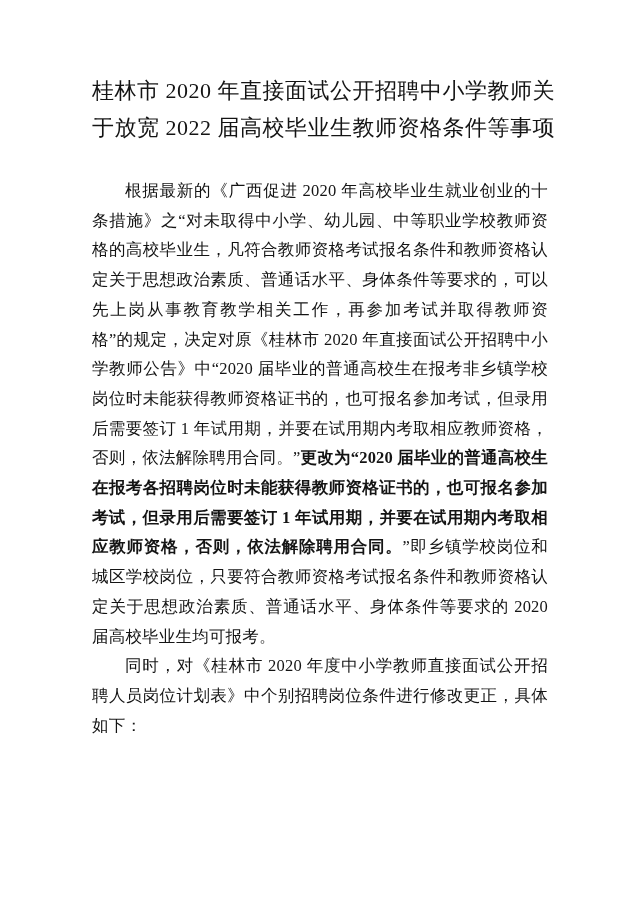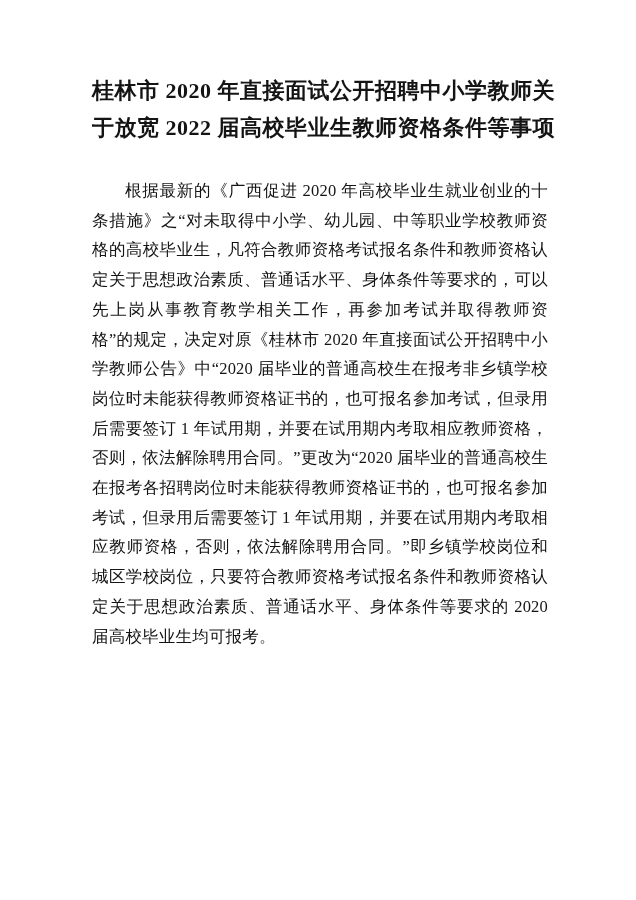--- a/index.html
+++ b/index.html
@@ -12,52 +12,53 @@
   .page {
     width: 636px;
     height: 900px;
     background: #ffffff;
     padding: 72px 88px 0 92px;
     font-family: "Liberation Serif", "DejaVu Serif", serif;
     color: #141414;
   }
   .doc-title {
     text-align: center;
-    font-weight: 700;
+    font-weight: 400;
     font-size: 22px;
     line-height: 37px;
     margin-bottom: 30px;
     letter-spacing: 0.5px;
   }
   .doc-title .title-line {
     display: block;
     white-space: nowrap;
   }
   .doc-body p {
     font-size: 16.5px;
     line-height: 29.7px;
     text-align: justify;
     text-indent: 33px;
     letter-spacing: 0.2px;
   }
   .doc-body .run-bold {
-    font-weight: 400;
+    font-weight: 700;
   }
 </style>
 </head>
 <body>
 
 <div class="page">
 
   <h1 class="doc-title">
       <span class="title-line">桂林市 2020 年直接面试公开招聘中小学教师关</span>
       <span class="title-line">于放宽 2022 届高校毕业生教师资格条件等事项</span>
     </h1>
 
   <div class="doc-body">
 
     <p><span class="run-normal">根据最新的《广西促进 2020 年高校毕业生就业创业的十条措施》之“对未取得中小学、幼儿园、中等职业学校教师资格的高校毕业生，凡符合教师资格考试报名条件和教师资格认定关于思想政治素质、普通话水平、身体条件等要求的，可以先上岗从事教育教学相关工作，再参加考试并取得教师资格”的规定，决定对原《桂林市 2020 年直接面试公开招聘中小学教师公告》中“2020 届毕业的普通高校生在报考非乡镇学校岗位时未能获得教师资格证书的，也可报名参加考试，但录用后需要签订 1 年试用期，并要在试用期内考取相应教师资格，否则，依法解除聘用合同。”</span><span class="run-bold">更改为“2020 届毕业的普通高校生在报考各招聘岗位时未能获得教师资格证书的，也可报名参加考试，但录用后需要签订 1 年试用期，并要在试用期内考取相应教师资格，否则，依法解除聘用合同。</span><span class="run-normal">”即乡镇学校岗位和城区学校岗位，只要符合教师资格考试报名条件和教师资格认定关于思想政治素质、普通话水平、身体条件等要求的 2020 届高校毕业生均可报考。</span></p>
 
+    <p><span class="run-normal">同时，对《桂林市 2020 年度中小学教师直接面试公开招聘人员岗位计划表》中个别招聘岗位条件进行修改更正，具体如下：</span></p>
 
 
   </div>
 
 </div>
 
 </body></html>

